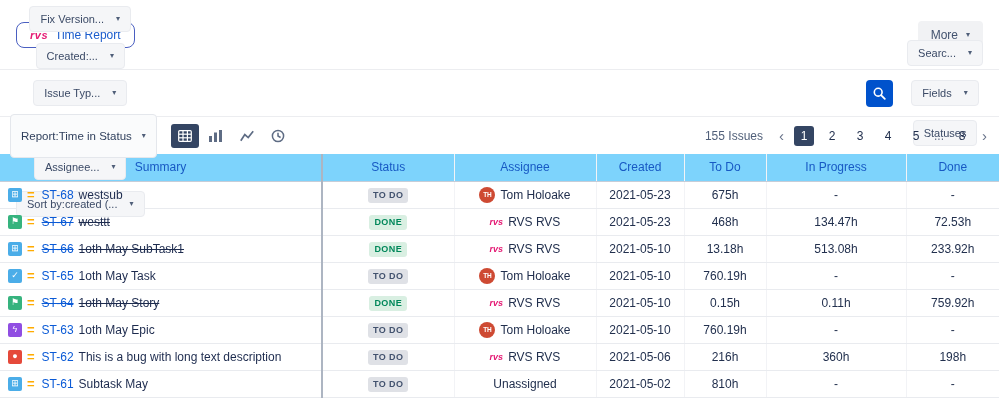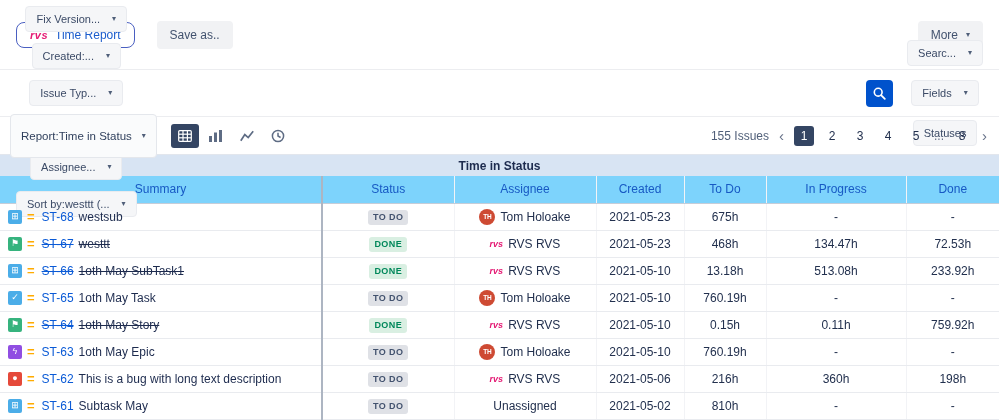--- a/index.html
+++ b/index.html
@@ -25,21 +25,21 @@
 .search-ic{display:inline-flex;}
 
 
 .reportbar{height:37px;display:flex;align-items:center;padding:0 10px;gap:14px;}
 .rsel{display:inline-flex;align-items:center;gap:10px;background:#FAFBFC;border:1px solid #E4E7EC;border-radius:4px;padding:15px 10px;font-size:11.5px;color:#2F3F5C;}
 .vtoggle{display:flex;gap:3px;align-items:center;}
 .vbtn{width:28px;height:24px;border-radius:3px;display:inline-flex;align-items:center;justify-content:center;}
 .vbtn.active{background:#344563;}
 .vic{display:inline-flex;}
 .pager{margin-left:auto;display:flex;align-items:center;gap:8px;}
-.icount{color:#505F79;margin-right:0;}
+.icount{color:#505F79;margin-right:6px;}
 .pgchev{color:#677289;font-size:15px;padding:0 2px;line-height:1;}
 .pages{display:inline-flex;align-items:center;gap:8px;}
 .pgnum{min-width:20px;height:20px;display:inline-flex;align-items:center;justify-content:center;border-radius:3px;color:#22304E;font-size:12px;}
 .pgnum.active{background:#344563;color:#fff;}
 .pgell{color:#677289;}
 
 
 .table-title{height:22px;background:#D8E4F3;display:flex;align-items:center;justify-content:center;font-weight:bold;font-size:12px;color:#1D2B4E;border-top:1px solid #E2E6ED;}
 table{width:999px;border-collapse:collapse;table-layout:fixed;}
 th{height:27px;font-weight:400;color:#1759C4;font-size:12px;border-bottom:1px solid #C6CDD8;text-align:center;background:#7dd3fc;cursor:pointer;}
@@ -63,21 +63,20 @@
 </head>
 <body>
 
 <div class="app">
 
   <div class="toolbar">
     <button class="tr-btn">
       <span class="rvs">rvs</span>
       <span>Time Report</span>
     </button>
-    <button class="gbtn save-as">Save as..</button>
     <button class="gbtn more">
       <span>More</span>
       <span class="chev">▾</span>
     </button>
   </div>
 
   <div class="filterbar">
     <div class="fgroup" id="filters-left">
         <button class="fbtn">
           <span class="flabel">Project:...</span>
@@ -97,21 +96,21 @@
         </button>
         <button class="fbtn">
           <span class="flabel">Status...</span>
           <span class="chev">▾</span>
         </button>
         <button class="fbtn">
           <span class="flabel">Assignee...</span>
           <span class="chev">▾</span>
         </button>
         <button class="fbtn">
-          <span class="flabel">Sort by:westtt (...</span>
+          <span class="flabel">Sort by:created (...</span>
           <span class="chev">▾</span>
         </button>
       </div>
     <button class="search-btn">
       <span class="search-ic">
         <svg width="13" height="13" viewBox="0 0 13 13">
             <circle cx="5.2" cy="5.2" r="3.9" fill="none" stroke="#fff" stroke-width="1.6"></circle>
             <line x1="8.3" y1="8.3" x2="11.8" y2="11.8" stroke="#fff" stroke-width="1.8" stroke-linecap="round"></line>
           </svg>
       </span>
@@ -182,21 +181,20 @@
           <button class="pgnum">3</button>
           <button class="pgnum">4</button>
           <button class="pgnum">5</button>
           <span class="pgell">...</span>
           <button class="pgnum">8</button>
         </span>
       <button class="pgchev">›</button>
     </div>
   </div>
 
-  <div class="table-title">Time in Status</div>
 
   <table>
     <colgroup>
       <col style="width:322px">
         <col style="width:132px">
         <col style="width:142px">
         <col style="width:88px">
         <col style="width:82px">
         <col style="width:140px">
         <col style="width:93px">

